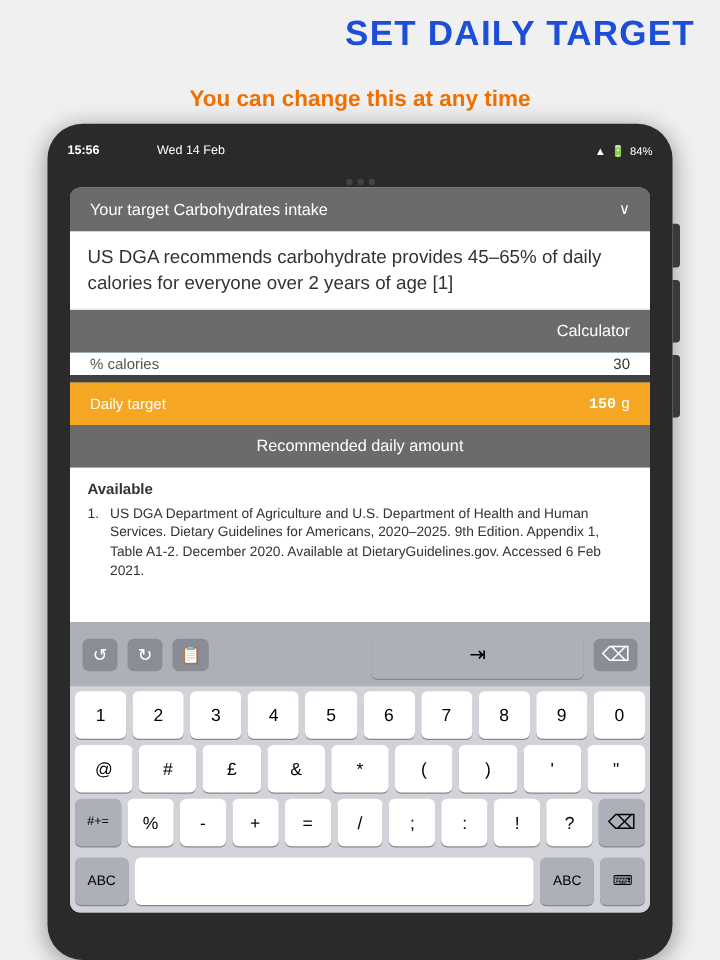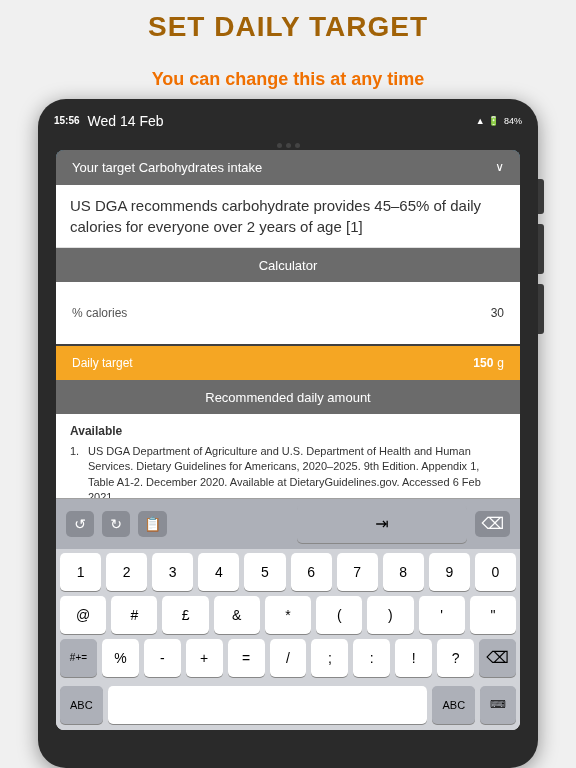--- a/index.html
+++ b/index.html
@@ -17,24 +17,25 @@
     
     .top-banner {
       width: 100%;
       background: #f0f0f0;
       text-align: center;
       padding: 10px 20px 8px;
     }
     .top-title {
       font-size: 28px;
       font-weight: 800;
-      color: #a16207;
+      color: #1d4ed8;
       text-transform: uppercase;
       letter-spacing: 1px;
       line-height: 1.2;
+      text-align: right;
     }
     .top-subtitle {
       font-size: 18px;
       font-weight: 700;
       color: #f07000;
       line-height: 1.3;
       margin-top: 24px;
     }
 
     
@@ -57,21 +58,21 @@
       height: 28px;
       display: flex;
       align-items: center;
       justify-content: space-between;
       padding: 22px 16px;
       color: #fff;
       font-size: 10px;
       gap: 28px;
     }
     .ipad-time { font-weight: 600; font-size: 10px; }
-    .ipad-date { font-size: 14px; }
+    .ipad-date { font-size: 10px; margin-left: 38px; }
     .ipad-status-icons {
       display: flex;
       gap: 4px;
       align-items: center;
       font-size: 9px;
     }
 
     
     .ipad-camera-row {
       width: 100%;
@@ -138,33 +139,33 @@
     .description-text {
       font-size: 15px;
       color: #333;
       line-height: 1.4;
     }
 
     
     .calculator-header {
       background: #6b6b6b;
       padding: 8px 16px;
-      text-align: center;
+      text-align: right;
     }
     .calculator-header-text {
       color: #fff;
       font-size: 13px;
       font-weight: 500;
     }
 
     .calc-row {
       display: flex;
       justify-content: space-between;
-      padding: 24px 16px;
-      border-bottom: 2px solid #404040;
+      padding: 2px 16px;
+      border-bottom: 6px solid #404040;
       background: #fff;
     }
     .calc-label {
       font-size: 12px;
       color: #555;
     }
     .calc-value {
       font-size: 12px;
       color: #333;
     }
@@ -381,21 +382,21 @@
         <span class="calculator-header-text">Calculator</span>
       </div>
 
       <div class="calc-row">
         <span class="calc-label">% calories</span>
         <span class="calc-value">30</span>
       </div>
 
       <div class="daily-target-row">
         <span class="daily-target-label">Daily target</span>
-        <div style="display:flex;">
+        <div style="display:flex;font-family:Liberation Mono, monospace;">
           <span class="daily-target-value">150</span>
           <span class="daily-target-unit">g</span>
         </div>
       </div>
 
       <div class="recommended-header">
         <span class="recommended-header-text">Recommended daily amount</span>
       </div>
 
       <div class="reference-section">

